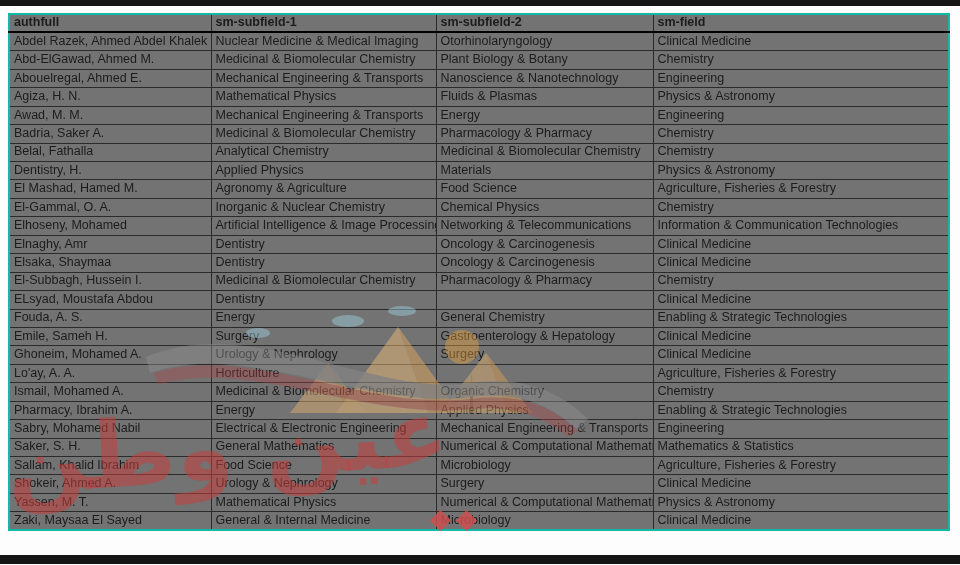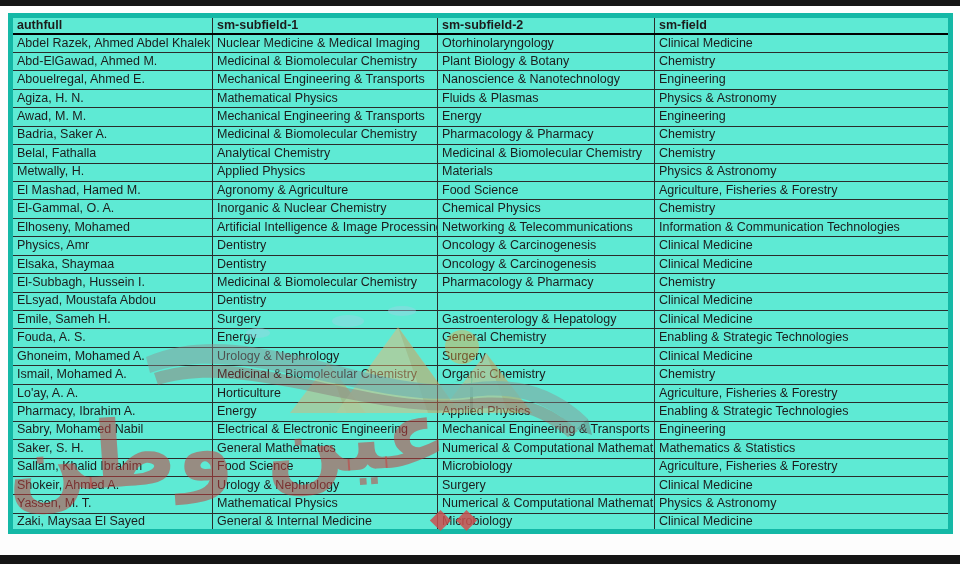--- a/index.html
+++ b/index.html
@@ -8,22 +8,22 @@
 
   .stage { position:absolute; inset:0; width:960px; height:565px; background:#fdfdfd; }
 
   .bar { position:absolute; left:0; width:960px; background:#151515; }
   .bar.top { top:0; height:6px; }
   .bar.bottom { top:555px; height:9px; }
 
   table.data {
     position:absolute; left:8px; top:13px; width:940px;
     border-collapse:collapse; table-layout:fixed;
-    border:5px solid #14b8a6;
-    background:#5eead4;
+    border:2px solid #14b8a6;
+    background:#737373;
     padding-left:48px;
   }
   table.data th, table.data td {
     border:1px solid #2b2b2b;
     height:18.45px;
     padding:0 2px 0 4px;
     font-size:12.5px;
     color:#1c1c1c;
     white-space:nowrap; overflow:hidden;
     text-align:left; vertical-align:middle;
@@ -116,21 +116,21 @@
           <td>Pharmacology &amp; Pharmacy</td>
           <td>Chemistry</td>
         </tr>
         <tr>
           <td>Belal, Fathalla</td>
           <td>Analytical Chemistry</td>
           <td>Medicinal &amp; Biomolecular Chemistry</td>
           <td>Chemistry</td>
         </tr>
         <tr>
-          <td>Metwally, H.</td>
+          <td>Dentistry, H.</td>
           <td>Applied Physics</td>
           <td>Materials</td>
           <td>Physics &amp; Astronomy</td>
         </tr>
         <tr>
           <td>El Mashad, Hamed M.</td>
           <td>Agronomy &amp; Agriculture</td>
           <td>Food Science</td>
           <td>Agriculture, Fisheries &amp; Forestry</td>
         </tr>
@@ -140,72 +140,72 @@
           <td>Chemical Physics</td>
           <td>Chemistry</td>
         </tr>
         <tr>
           <td>Elhoseny, Mohamed</td>
           <td>Artificial Intelligence &amp; Image Processing</td>
           <td>Networking &amp; Telecommunications</td>
           <td>Information &amp; Communication Technologies</td>
         </tr>
         <tr>
-          <td>Physics, Amr</td>
+          <td>Elnaghy, Amr</td>
           <td>Dentistry</td>
           <td>Oncology &amp; Carcinogenesis</td>
           <td>Clinical Medicine</td>
         </tr>
         <tr>
           <td>Elsaka, Shaymaa</td>
           <td>Dentistry</td>
           <td>Oncology &amp; Carcinogenesis</td>
           <td>Clinical Medicine</td>
         </tr>
         <tr>
           <td>El-Subbagh, Hussein I.</td>
           <td>Medicinal &amp; Biomolecular Chemistry</td>
           <td>Pharmacology &amp; Pharmacy</td>
           <td>Chemistry</td>
         </tr>
         <tr>
           <td>ELsyad, Moustafa Abdou</td>
           <td>Dentistry</td>
           <td></td>
-          <td>Clinical Medicine</td>
-        </tr>
-        <tr>
-          <td>Emile, Sameh H.</td>
-          <td>Surgery</td>
-          <td>Gastroenterology &amp; Hepatology</td>
           <td>Clinical Medicine</td>
         </tr>
         <tr>
           <td>Fouda, A. S.</td>
           <td>Energy</td>
           <td>General Chemistry</td>
           <td>Enabling &amp; Strategic Technologies</td>
         </tr>
         <tr>
+          <td>Emile, Sameh H.</td>
+          <td>Surgery</td>
+          <td>Gastroenterology &amp; Hepatology</td>
+          <td>Clinical Medicine</td>
+        </tr>
+        <tr>
           <td>Ghoneim, Mohamed A.</td>
           <td>Urology &amp; Nephrology</td>
           <td>Surgery</td>
           <td>Clinical Medicine</td>
-        </tr>
-        <tr>
-          <td>Ismail, Mohamed A.</td>
-          <td>Medicinal &amp; Biomolecular Chemistry</td>
-          <td>Organic Chemistry</td>
-          <td>Chemistry</td>
         </tr>
         <tr>
           <td>Lo'ay, A. A.</td>
           <td>Horticulture</td>
           <td></td>
           <td>Agriculture, Fisheries &amp; Forestry</td>
+        </tr>
+        <tr>
+          <td>Ismail, Mohamed A.</td>
+          <td>Medicinal &amp; Biomolecular Chemistry</td>
+          <td>Organic Chemistry</td>
+          <td>Chemistry</td>
         </tr>
         <tr>
           <td>Pharmacy, Ibrahim A.</td>
           <td>Energy</td>
           <td>Applied Physics</td>
           <td>Enabling &amp; Strategic Technologies</td>
         </tr>
         <tr>
           <td>Sabry, Mohamed Nabil</td>
           <td>Electrical &amp; Electronic Engineering</td>

